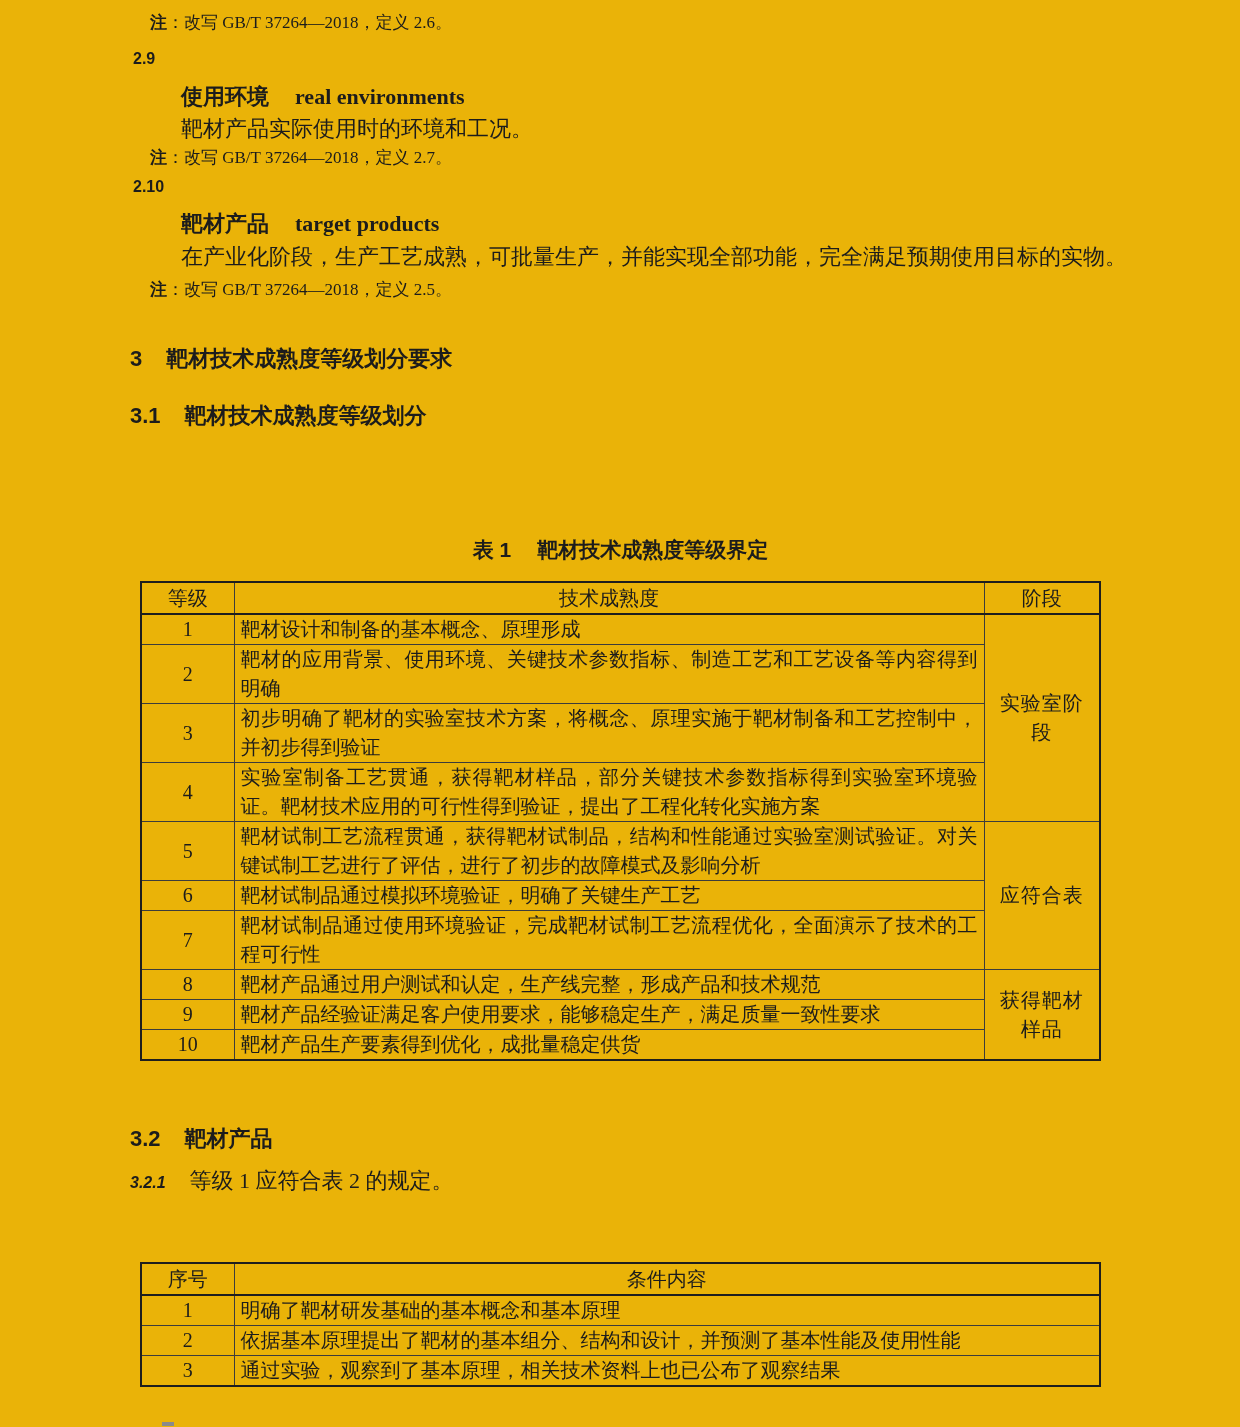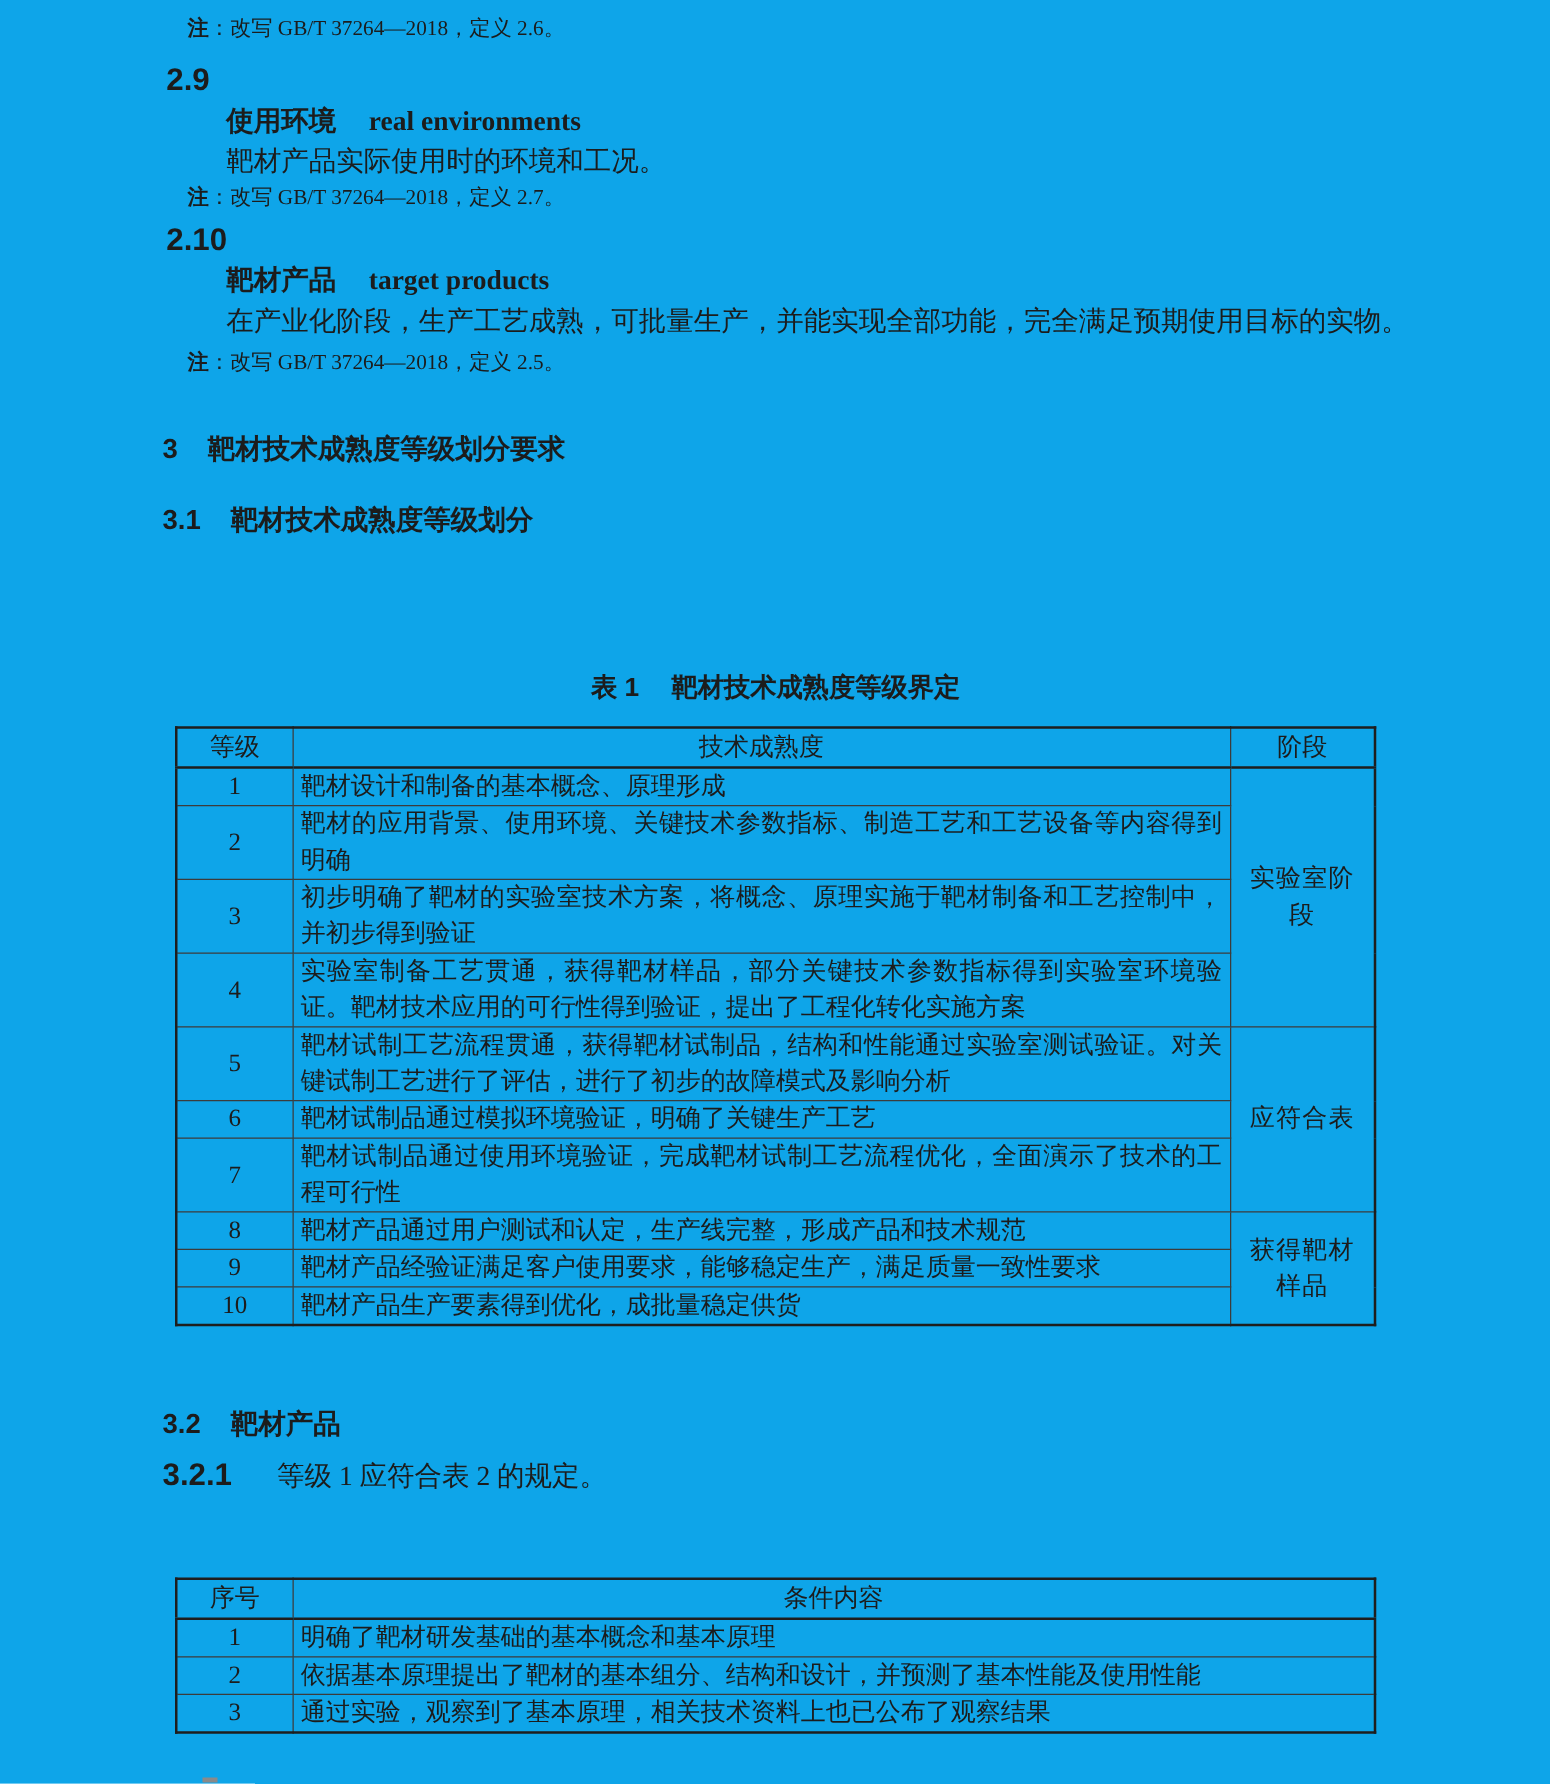--- a/index.html
+++ b/index.html
@@ -1,36 +1,36 @@
 <!DOCTYPE html>
 <html><head>
 <meta charset="utf-8">
 <style>
   html,body{margin:0;padding:0;background:#ffffff;}
   .page{
-    position:relative;width:1240px;height:1427px;background:#0ea5e9;
+    position:relative;width:1240px;height:1427px;background:#eab308;
     color:#1c1c1c;font-family:"Liberation Serif","DejaVu Serif",serif;
     overflow:hidden;
   }
   .abs{position:absolute;}
   .hei{font-family:"Liberation Sans","DejaVu Sans",sans-serif;font-weight:700;}
   .body-text{font-size:22px;line-height:30px;}
   .note{font-size:17px;line-height:22px;}
   .note-label{font-family:"Liberation Sans","DejaVu Sans",sans-serif;font-weight:700;}
-  .clause-num{font-size:25px;font-family:"Liberation Sans","DejaVu Sans",sans-serif;font-weight:700;}
+  .clause-num{font-size:16px;font-family:"Liberation Sans","DejaVu Sans",sans-serif;font-weight:700;}
   .term-line{font-size:22px;}
   .term-zh{font-family:"Liberation Sans","DejaVu Sans",sans-serif;font-weight:700;margin-right:26px;}
   .term-en{font-weight:700;}
   .sec-head{font-size:22px;}
   .sec-head .sec-num{margin-right:24px;}
   .para{font-size:22px;line-height:33px;text-indent:53px;text-align:justify;}
   .tbl-caption{font-size:21px;text-align:center;}
   .tbl-caption .cap-label{margin-right:26px;margin-top:23px;}
   .clause-line{font-size:22px;}
-  .clause-line .clause-num{margin-right:36px;}
+  .clause-line .clause-num{margin-right:24px;font-style:italic;}
   table.std{
     border-collapse:collapse;width:961px;table-layout:fixed;
     font-size:20px;border:2px solid #1e1e1e;
   }
   table.std th, table.std td{
     border:1px solid #3c3c3c;vertical-align:middle;
     line-height:29px;padding:0 6px;
   }
   table.std thead th{
     font-weight:normal;text-align:center;height:30px;

